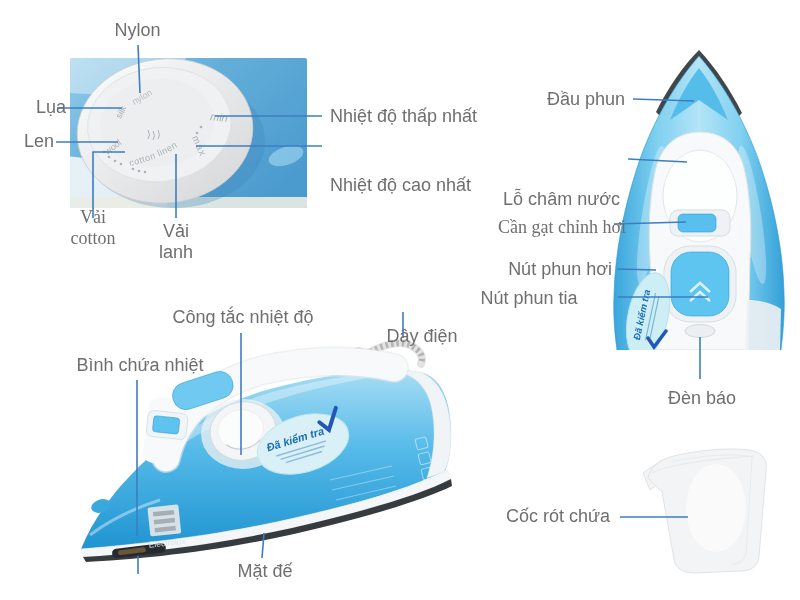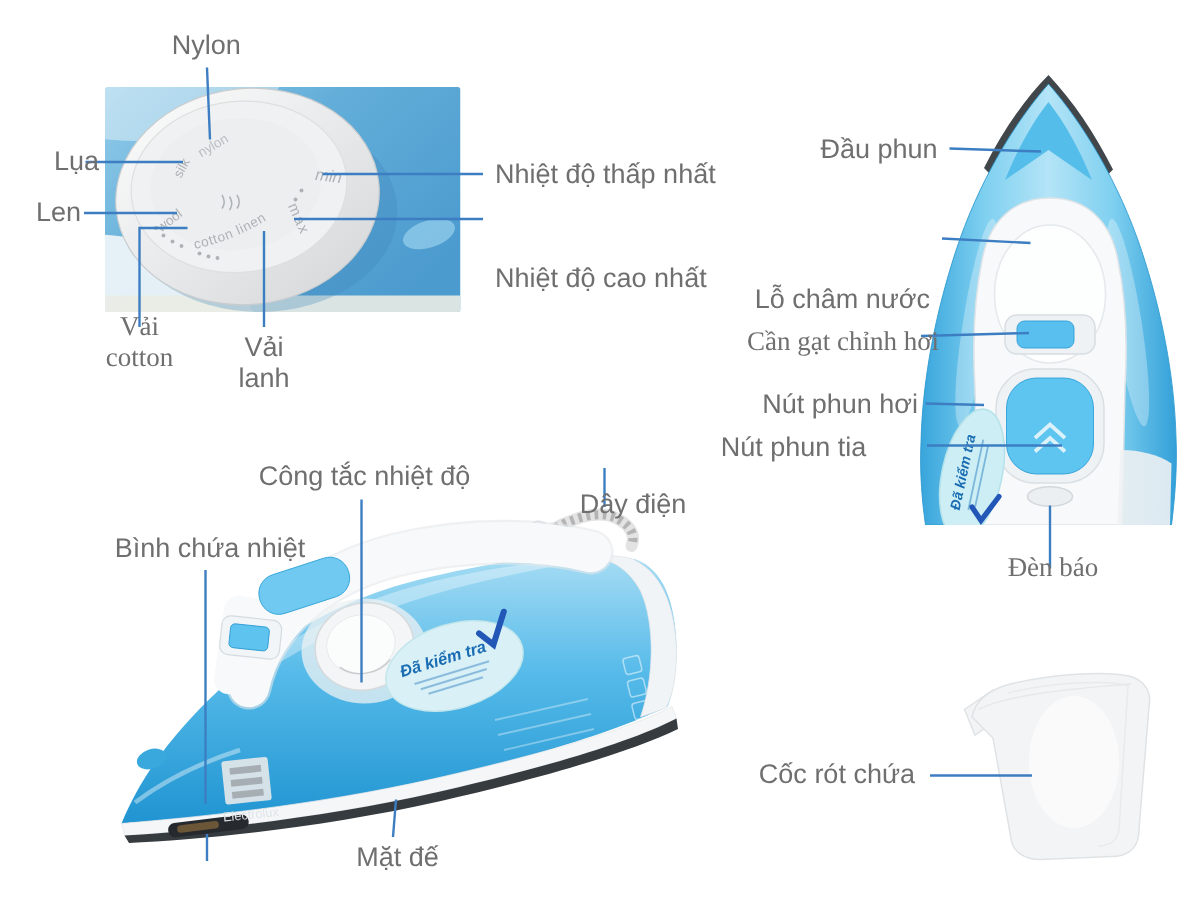--- a/index.html
+++ b/index.html
@@ -233,20 +233,20 @@
   <div class="callout c-center" style="left:150px;top:221px;width:52px;text-align:center;">Vải lanh</div>
   <div class="callout c-left" style="left:330px;top:106px;width:200px;">Nhiệt độ thấp nhất</div>
   <div class="callout c-left" style="left:330px;top:137px;width:200px;margin-top:38px;">Nhiệt độ cao nhất</div>
   <div class="callout c-right" style="left:467px;top:89px;width:158px;">Đầu phun</div>
   <div class="callout c-right" style="left:458px;top:149px;width:162px;margin-top:40px;">Lỗ châm nước</div>
   <div class="callout c-right" style="left:448px;top:216px;width:178px;line-height:22px;font-family:Liberation Serif, serif;">
     <div>Cần gạt chỉnh hơi</div>
   </div>
   <div class="callout c-right" style="left:448px;top:259px;width:164px;">Nút phun hơi</div>
   <div class="callout c-right" style="left:448px;top:288px;width:162px;text-align:center;">Nút phun tia</div>
-  <div class="callout c-center" style="left:650px;top:368px;width:104px;font-family:Liberation Serif, serif;">Đèn báo</div>
+  <div class="callout c-center" style="left:650px;top:388px;width:104px;">Đèn báo</div>
   <div class="callout c-center" style="left:376px;top:290px;width:92px;margin-top:36px;">Dây điện</div>
   <div class="callout c-center" style="left:151px;top:307px;width:184px;">Công tắc nhiệt độ</div>
   <div class="callout c-center" style="left:58px;top:355px;width:164px;">Bình chứa nhiệt</div>
   <div class="callout c-center" style="left:225px;top:561px;width:80px;">Mặt đế</div>
   <div class="callout c-right" style="left:444px;top:506px;width:166px;">Cốc rót chứa</div>
 
 </div>
 
 </body></html>

